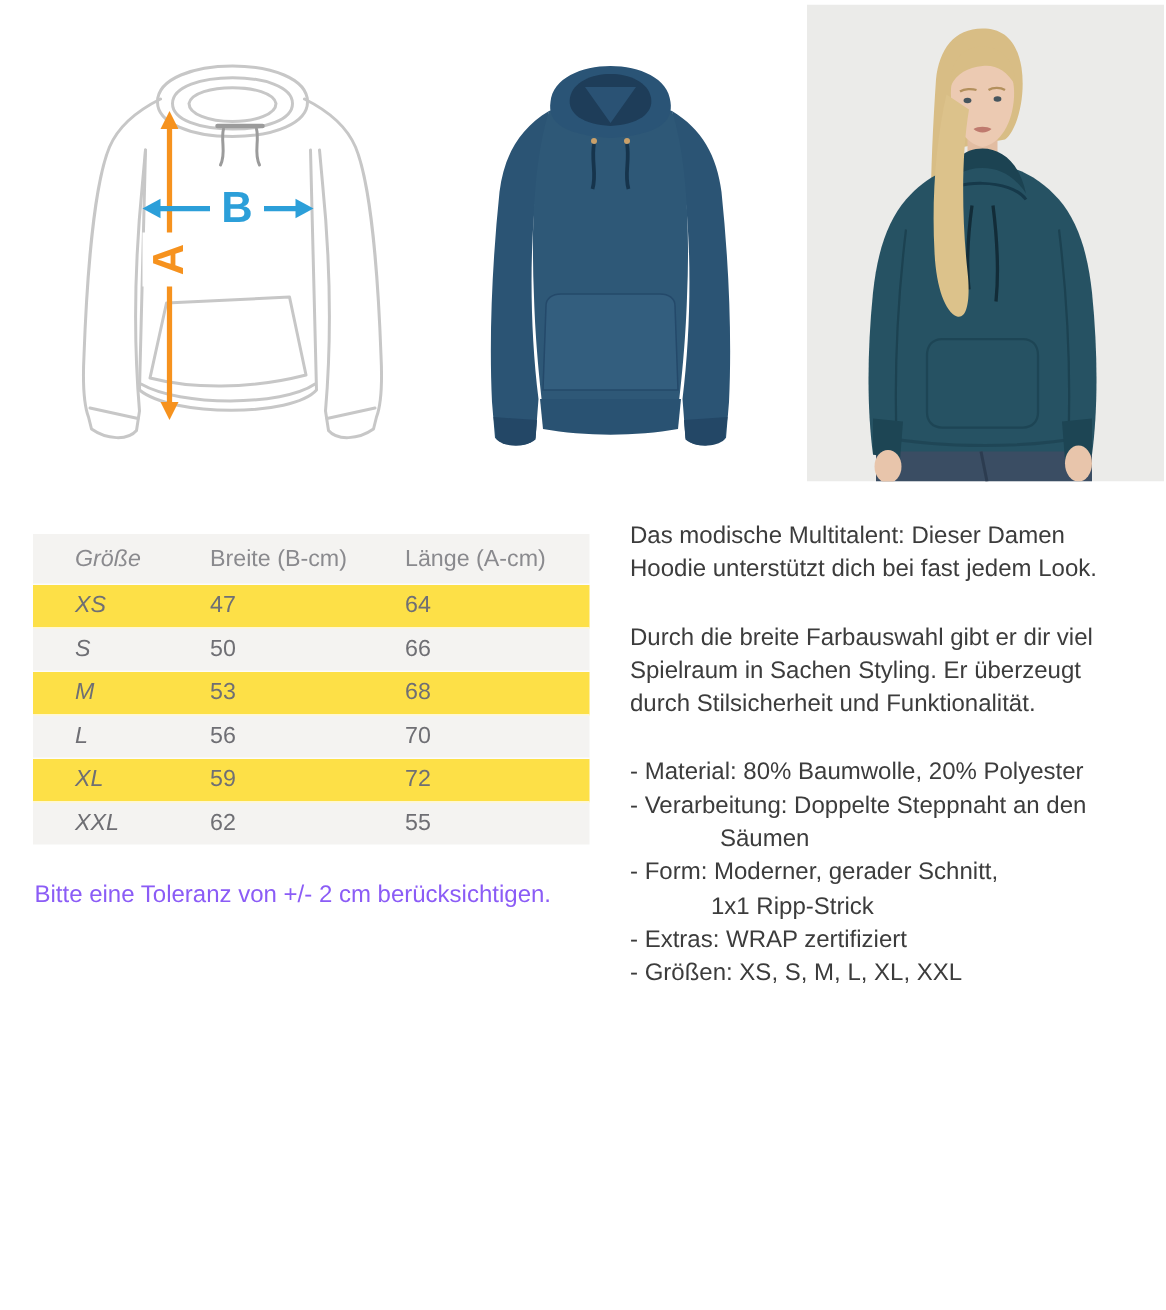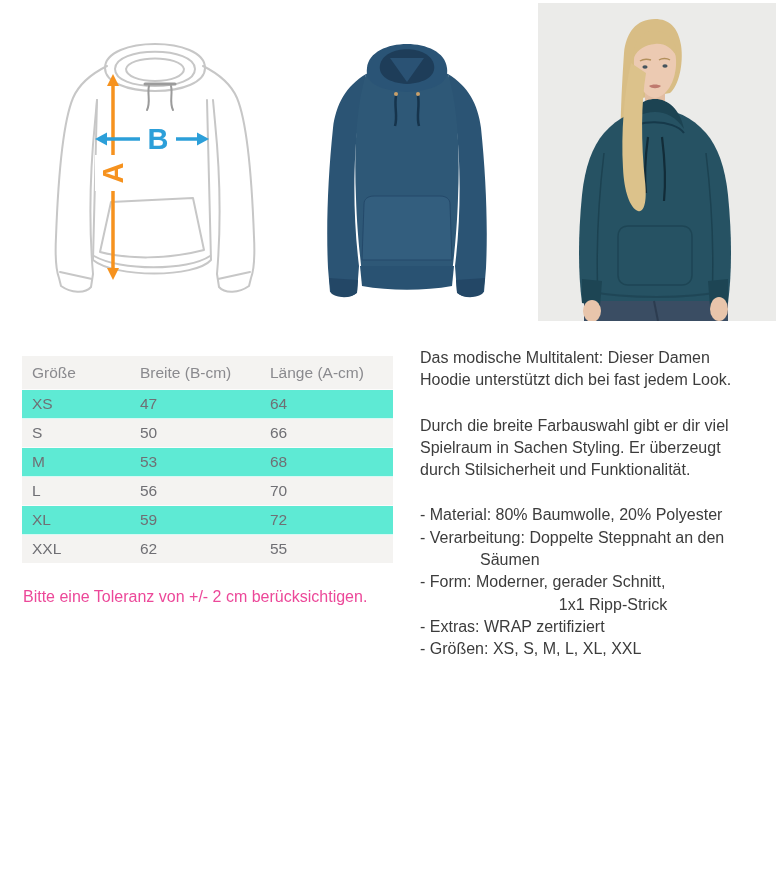--- a/index.html
+++ b/index.html
@@ -16,35 +16,35 @@
   .flat-photo{position:absolute;left:292px;top:12px;width:230px;height:310px;}
   .model-photo{position:absolute;left:538px;top:3px;width:238px;height:318px;}
 
   
   .size-table{position:absolute;left:22px;top:355px;width:371px;border-collapse:collapse;
         table-layout:fixed;font-size:15.5px;}
   .size-table col.c1{width:118px;} .size-table col.c2{width:130px;} .size-table col.c3{width:123px;}
   .size-table th{height:33px;background:#f4f3f1;color:#8a8a8e;font-weight:400;text-align:left;
         padding:0;vertical-align:middle;}
   .size-table td{height:28px;color:#6f6f74;padding:0;vertical-align:middle;}
-  .size-table th.first,.size-table td.first{padding-left:10px;}
-  .size-table tr.odd td{background:#5eead4;}
+  .size-table th.first,.size-table td.first{padding-left:28px;font-style:italic;}
+  .size-table tr.odd td{background:#fde047;}
   .size-table tr.even td{background:#f4f3f1;}
   .size-table tr td,.size-table tr th{border-top:1px solid rgba(255,255,255,0.75);}
 
-  .tolerance{position:absolute;left:23px;top:572px;font-size:16px;color:#ec4899;}
+  .tolerance{position:absolute;left:23px;top:572px;font-size:16px;color:#8b5cf6;}
 
   
   .right-col{position:absolute;left:420px;top:347px;width:332px;font-size:16px;
         line-height:22.3px;color:#3c3c3c;}
   .right-col p{margin:0 0 23px 0;}
   .specs{margin-top:0;}
   .spec-line{line-height:22.3px;}
   .spec-line.center{margin-left:60px;}
-  .spec-line.indent{margin-left:54px;text-align:center;}
+  .spec-line.indent{margin-left:54px;}
 </style>
 </head>
 <body>
 
 <div class="page">
 
   <div class="diagram">
     <svg viewBox="0 0 220 285" width="220" height="285">
       <g fill="none" stroke="#c7c7c7" stroke-width="2" stroke-linecap="round" stroke-linejoin="round">
         <path d="M 60,46 C 60,14 160,14 160,46 C 160,60 138,69 110,69 C 82,69 60,60 60,46"></path>

